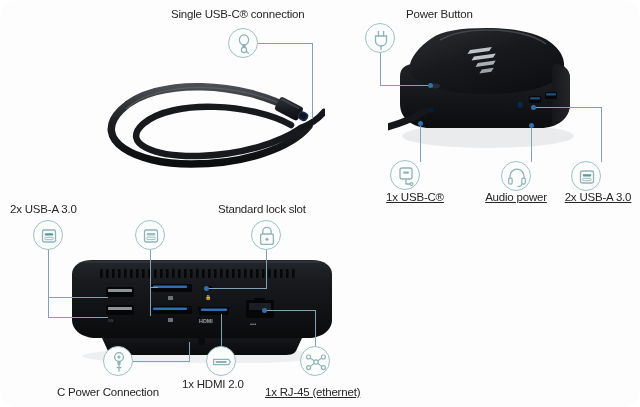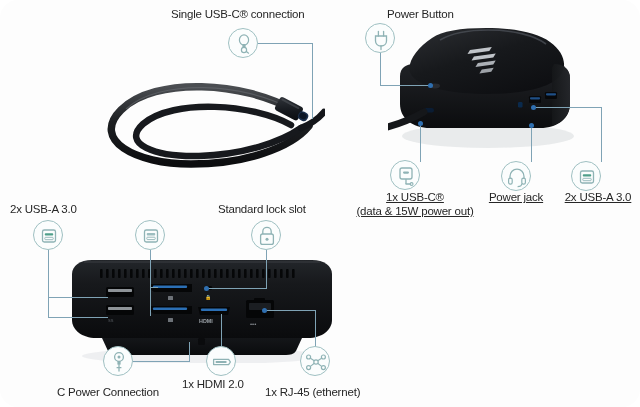--- a/index.html
+++ b/index.html
@@ -366,33 +366,32 @@
       <circle cx="7.6" cy="10" r="2" fill="none" stroke="#8fb3b5" stroke-width="1.2"></circle>
       <circle cx="22.4" cy="10" r="2" fill="none" stroke="#8fb3b5" stroke-width="1.2"></circle>
       <circle cx="7.6" cy="20.6" r="2" fill="none" stroke="#8fb3b5" stroke-width="1.2"></circle>
       <circle cx="22.4" cy="20.6" r="2" fill="none" stroke="#8fb3b5" stroke-width="1.2"></circle>
       <path d="M9.4 11.2 L13.3 13.8 M20.6 11.2 L16.7 13.8 M9.4 19.4 L13.3 16.3 M20.6 19.4 L16.7 16.3" stroke="#8fb3b5" stroke-width="1.1"></path>
     </svg>
   </div>
 
   <div class="lbl" style="left:171px; top:8px;">Single USB-C® connection</div>
 
-  <div class="lbl" style="left:339px; top:8px;padding-left:48px;">Power Button</div>
+  <div class="lbl" style="left:358px; top:8px;padding-left:48px;">Power Button</div>
 
   <div class="lbl ctr" style="left:345px; top:191px; width:140px;">1x USB-C®</div>
-  <div class="lbl ctr sub" style="left:345px; top:205px; width:140px;">(data &amp; 15W power out)</div>
-
-  <div class="lbl ctr" style="left:481px; top:191px; width:70px;">Power jack</div>
+
+  <div class="lbl ctr" style="left:481px; top:191px; width:70px;">Audio power</div>
 
   <div class="lbl ctr" style="left:556px; top:191px; width:84px;">2x USB-A 3.0</div>
 
   <div class="lbl" style="left:10px; top:203px;">2x USB-A 3.0</div>
 
 
   <div class="lbl" style="left:57px; top:386px;">C Power Connection</div>
 
   <div class="lbl" style="left:218px; top:203px;">Standard lock slot</div>
 
   <div class="lbl" style="left:182px; top:378px;">1x HDMI 2.0</div>
 
-  <div class="lbl" style="left:265px; top:386px;">1x RJ-45 (ethernet)</div>
+  <div class="lbl" style="left:265px; top:386px;text-decoration:underline;">1x RJ-45 (ethernet)</div>
 
 </div>
 
 </body></html>

